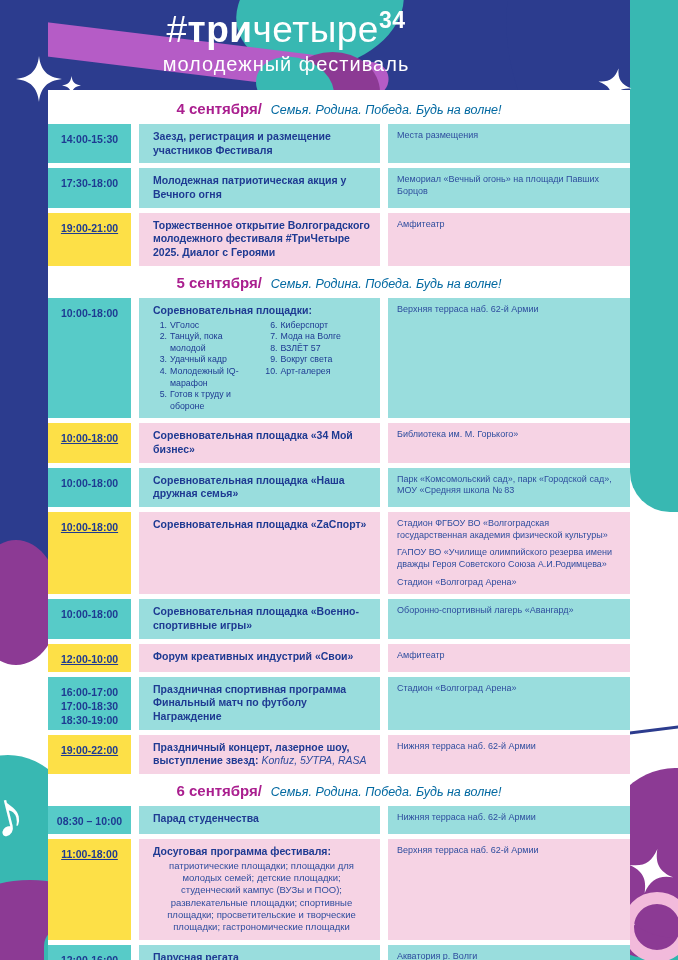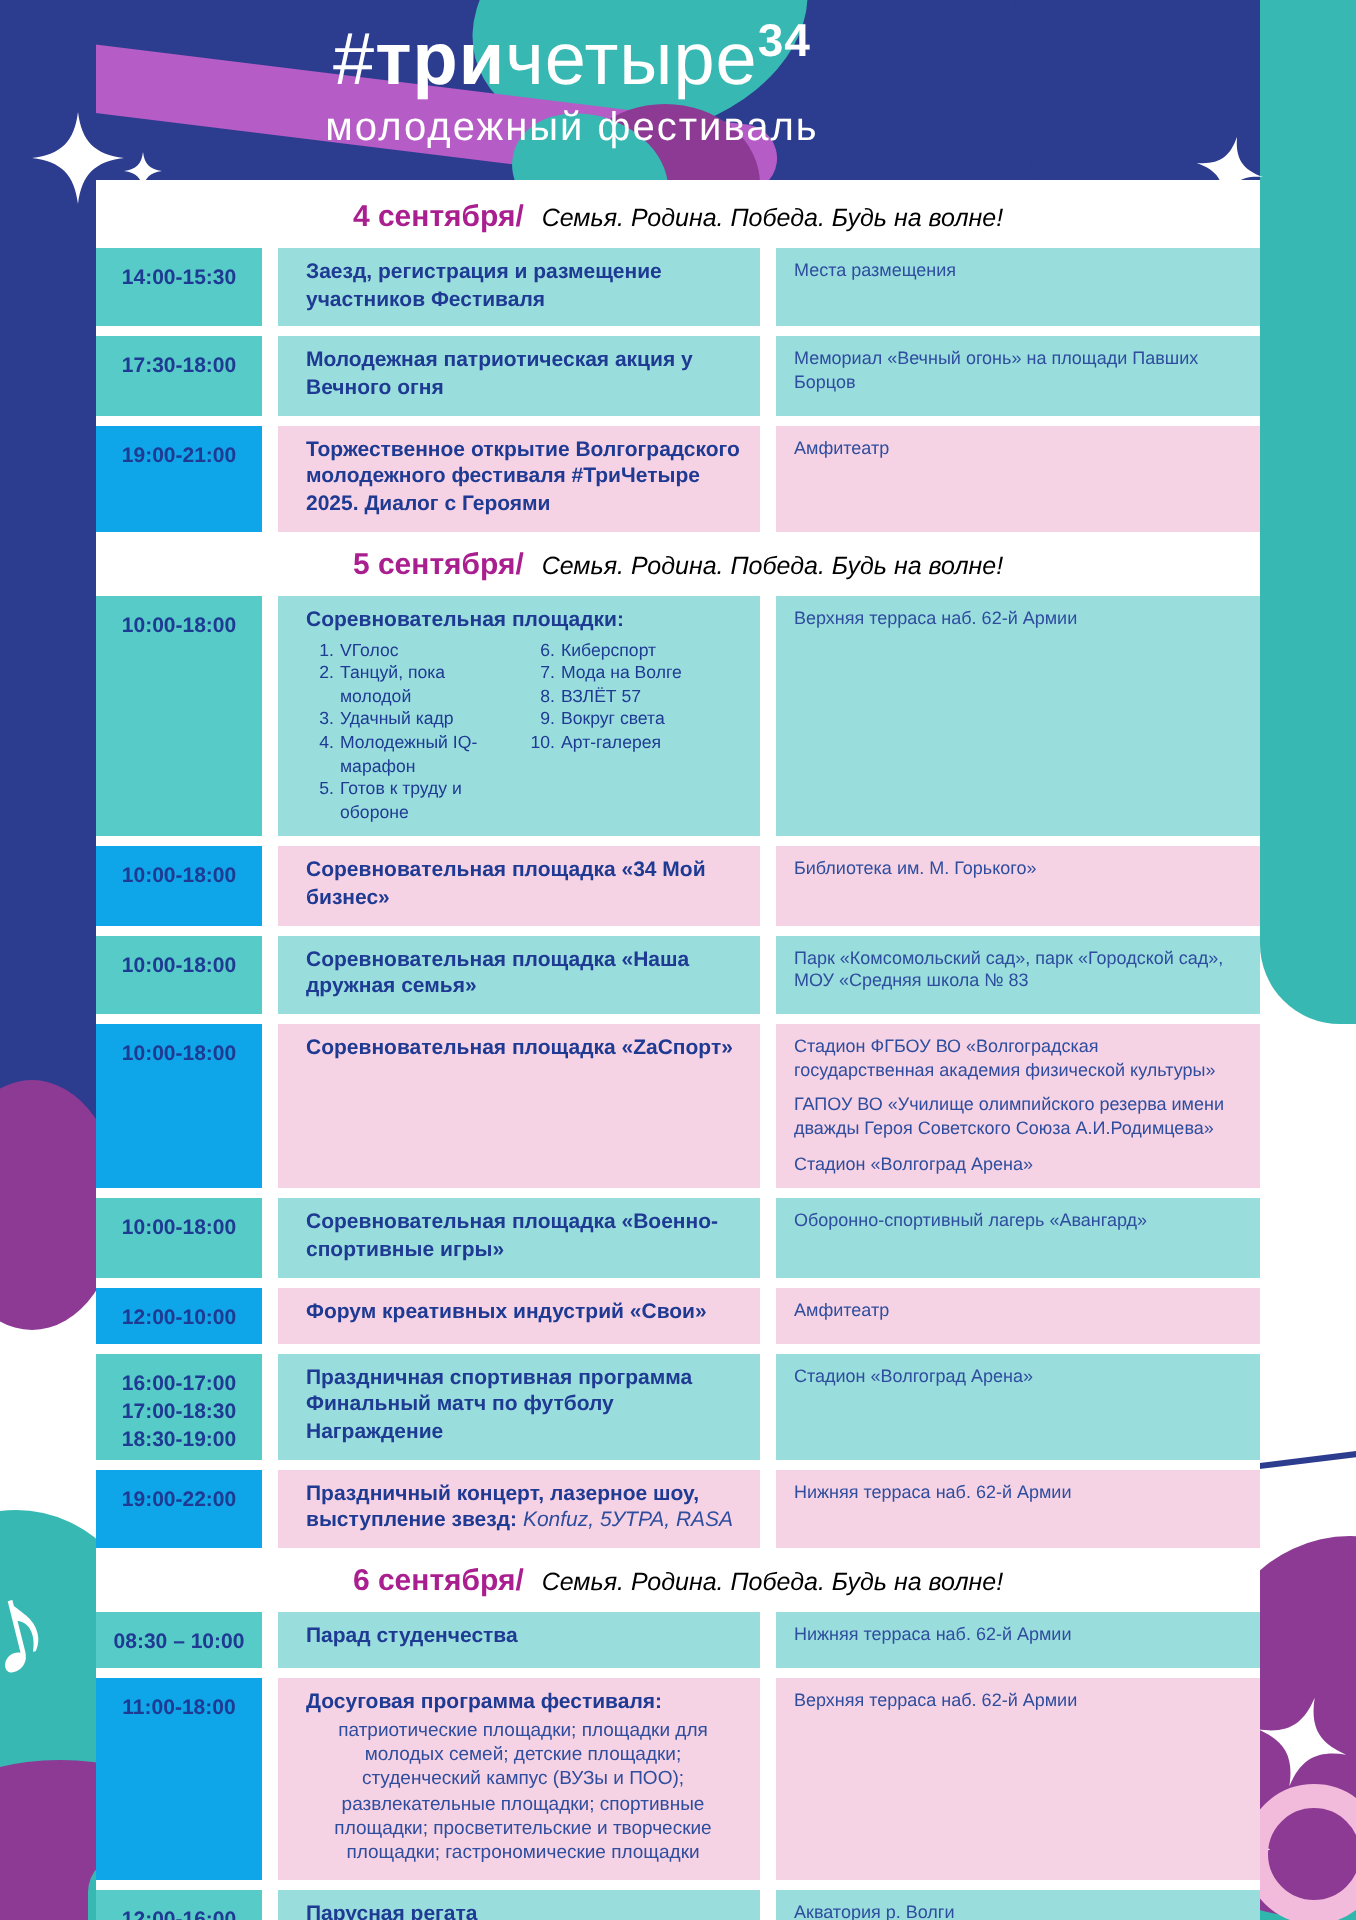--- a/index.html
+++ b/index.html
@@ -36,30 +36,30 @@
   .fest-title{font-size:37px;letter-spacing:.5px;line-height:1.1;}
   .fest-title .h{font-weight:400;}
   .fest-title .b{font-weight:700;}
   .fest-title .r{font-weight:400;}
   .fest-title .s{font-weight:700;font-size:23px;vertical-align:14px;}
   .fest-sub{font-size:20px;font-weight:400;letter-spacing:1px;margin-top:2px;}
   
   .card{left:48px;top:90px;width:582px;background:#ffffff;z-index:5;padding:2px 0 10px;}
   .day-header{text-align:center;margin:7px 0 6px;line-height:1.2;}
   .day-date{font-weight:700;font-size:15px;color:#aa1f8f;}
-  .day-tagline{font-style:italic;font-size:12.5px;color:#000000;font-weight:500;}
+  .day-tagline{font-style:italic;font-size:12.5px;color:#0369a1;font-weight:500;}
   .row{display:flex;column-gap:8px;margin-bottom:5px;min-height:28px;}
   .cell-time{width:83px;flex:0 0 83px;display:flex;justify-content:center;align-items:flex-start;
              padding-top:8px;box-sizing:border-box;font-weight:700;font-size:10.5px;color:#1e3a92;
              white-space:pre-line;text-align:left;line-height:1.35;}
   .cell-desc{width:241px;flex:0 0 241px;box-sizing:border-box;padding:6px 10px 6px 14px;}
   .cell-loc{flex:1 1 auto;box-sizing:border-box;padding:6px 10px 6px 9px;font-size:9px;color:#2e4d9e;line-height:1.3;}
   .row.teal .cell-time{background:#57cbc8;}
   .row.teal .cell-desc,.row.teal .cell-loc{background:#99dddd;}
-  .row.pink .cell-time{background:#0ea5e9;}
+  .row.pink .cell-time{background:#fde047;text-decoration:underline;}
   .row.pink .cell-desc,.row.pink .cell-loc{background:#f6d3e4;}
   .row-title{font-weight:700;font-size:10.5px;color:#1e3a92;line-height:1.3;white-space:pre-line;}
   .artists{font-weight:400;font-style:italic;color:#2e4d9e;}
   .row-desc{font-weight:400;font-size:9.5px;color:#2e4d9e;line-height:1.3;margin-top:1px;text-align:center;}
   .list-wrap{display:flex;column-gap:4px;margin-top:2px;}
   .list-col{flex:1;}
   .list-item{display:flex;font-size:8.8px;color:#1e3a92;line-height:1.32;}
   .list-item .num{flex:0 0 17px;text-align:right;padding-right:3px;box-sizing:border-box;}
   .loc-p{margin:0 0 6px;}
   .loc-p:last-child{margin-bottom:0;}

